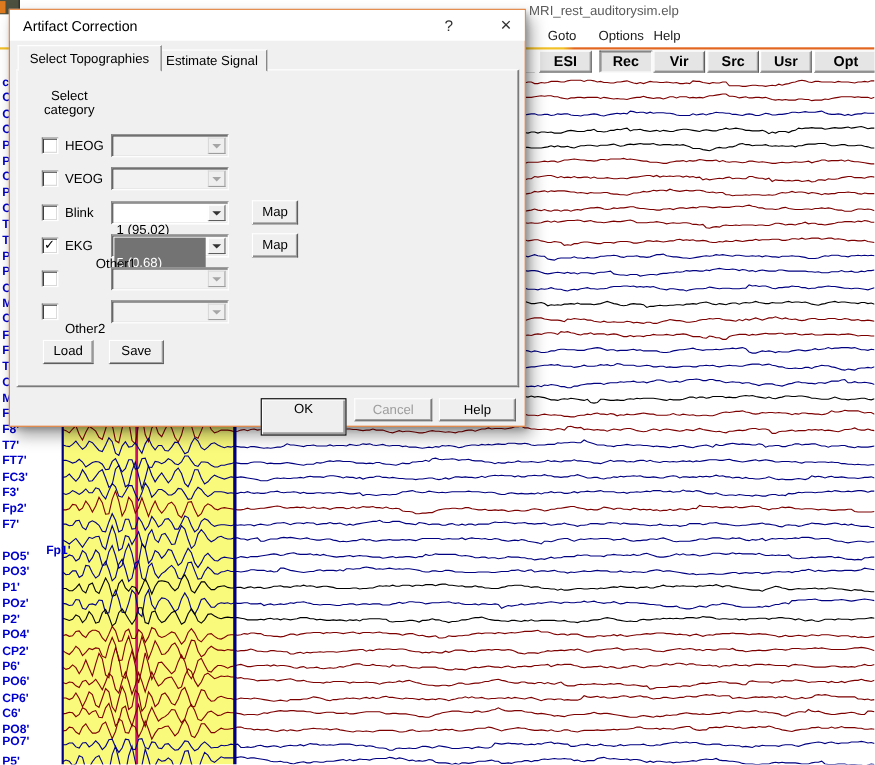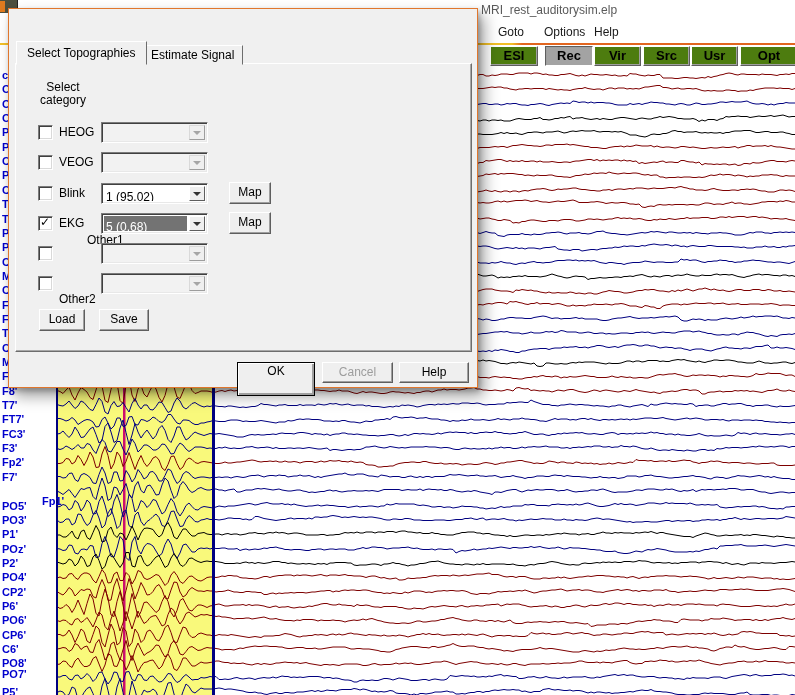--- a/index.html
+++ b/index.html
@@ -14,26 +14,26 @@
 
   
   #topbar{position:absolute;left:0;top:0;width:795px;height:66px;background:#fff;z-index:3;}
   #app-icon{position:absolute;left:0;top:0;width:17px;height:13px;background:#4d4f3f;
             border-right:1px solid #222;}
   #app-icon span{position:absolute;left:0;top:1px;width:5px;height:11px;background:#e07a1f;display:block;}
   #win-title{position:absolute;left:481px;top:3px;font-size:12px;color:#5a5a5a;white-space:nowrap;}
   .menu-item{position:absolute;top:24px;font-size:12px;color:#1a1a1a;padding:1px 4px;}
   #accent-line{position:absolute;left:0;top:43px;width:795px;height:2px;
     background:linear-gradient(90deg,#f2c027 0,#f2c027 512px,#e2661f 522px,#e2661f 100%);}
-  .tb-btn{position:absolute;top:46px;height:20px;background:#4d7c0f;
+  .tb-btn{position:absolute;top:46px;height:20px;background:#e5e5e5;
     border:1px solid;border-color:#ffffff #5e5e5e #5e5e5e #ffffff;
     box-shadow:inset -1px -1px 0 #9f9f9f;
     font:bold 13px "Liberation Sans",sans-serif;color:#000;text-align:center;line-height:18px;
     box-sizing:border-box;}
-  .tb-btn.pressed{background:#a3a3a3;border-color:#5e5e5e #ffffff #ffffff #5e5e5e;
+  .tb-btn.pressed{background:#e5e5e5;border-color:#5e5e5e #ffffff #ffffff #5e5e5e;
     box-shadow:inset 1px 1px 0 #9f9f9f;}
   #tb-partial{position:absolute;left:430px;top:46px;width:56px;height:20px;background:#efefef;
     border:1px solid;border-color:#ffffff #5e5e5e #5e5e5e #ffffff;box-shadow:inset -1px -1px 0 #9f9f9f;
     font:bold 13px "Liberation Sans",sans-serif;text-align:right;line-height:18px;
     padding-right:3px;box-sizing:border-box;z-index:2;}
 
   
   #dialog{position:absolute;left:8px;top:8px;width:470px;height:380px;background:#f0f0f0;
     border:1px solid #e0762c;z-index:10;
     box-shadow:6px 8px 14px rgba(0,0,0,.38),2px 3px 5px rgba(0,0,0,.22);
@@ -61,21 +61,21 @@
   .chkbox{position:absolute;left:29px;width:13px;height:13px;background:#fff;
     border:1px solid;border-color:#7b7b7b #fff #fff #7b7b7b;
     box-shadow:inset 1px 1px 0 #404040,inset -1px -1px 0 #d9d9d9;box-sizing:content-box;}
   .chkbox .mark{position:absolute;left:1px;top:-2px;font:bold 12px "DejaVu Sans",sans-serif;color:#000;}
   .rowlabel{position:absolute;left:50px;font-size:12px;color:#000;}
   .combo{position:absolute;left:92px;width:107px;height:21px;background:#fff;
     border:1px solid;border-color:#7b7b7b #fff #fff #7b7b7b;
     box-shadow:inset 1px 1px 0 #404040,inset -1px -1px 0 #e8e8e8;box-sizing:border-box;}
   .combo.disabled{background:#f2f2f2;}
   .combo .val{position:absolute;left:2px;top:2px;right:20px;bottom:2px;font-size:12px;
-    line-height:15px;padding:4px 2px;white-space:nowrap;overflow:hidden;}
+    line-height:15px;padding:16px 2px;white-space:nowrap;overflow:hidden;}
   .combo .val.sel{background:#737373;color:#fff;text-decoration:underline;}
   .combo .dd{position:absolute;right:2px;top:2px;width:16px;bottom:2px;background:#efefef;
     border:1px solid;border-color:#ffffff #5e5e5e #5e5e5e #ffffff;box-sizing:border-box;}
   .combo.disabled .dd{border-color:#d9d9d9 #9d9d9d #9d9d9d #d9d9d9;}
   .combo .dd i{position:absolute;left:3px;top:5px;width:0;height:0;border:4px solid transparent;
     border-top:4px solid #333;}
   .combo.disabled .dd i{border-top-color:#a5a5a5;}
 
   .dlg-btn{position:absolute;background:#efefef;border:1px solid;
     border-color:#ffffff #5e5e5e #5e5e5e #ffffff;box-shadow:inset -1px -1px 0 #9f9f9f;
@@ -206,20 +206,25 @@
       <div class="tb-btn" style="left: 490px; width: 48px;">ESI</div>
       <div class="tb-btn pressed" style="left: 545px; width: 48px;">Rec</div>
       <div class="tb-btn" style="left: 594px; width: 47px;">Vir</div>
       <div class="tb-btn" style="left: 643px; width: 47px;">Src</div>
       <div class="tb-btn" style="left: 691px; width: 47px;">Usr</div>
       <div class="tb-btn" style="left: 740px; width: 58px;">Opt</div>
     </div>
 </div>
 
 <div id="dialog">
+  <div id="dlg-titlebar">
+    <span id="dlg-title">Artifact Correction</span>
+    <span id="dlg-help" class="dlg-cap-btn">?</span>
+    <span id="dlg-close" class="dlg-cap-btn">✕</span>
+  </div>
 
   <div id="tabs">
       <div class="tab active">Select Topographies</div>
       <div class="tab inactive" style="left: 133px;">Estimate Signal</div>
     </div>
   <div id="tab-page"></div>
 
   <div id="hdr-col1" class="hdr">
     <div>Select</div>
     <div>category</div>

